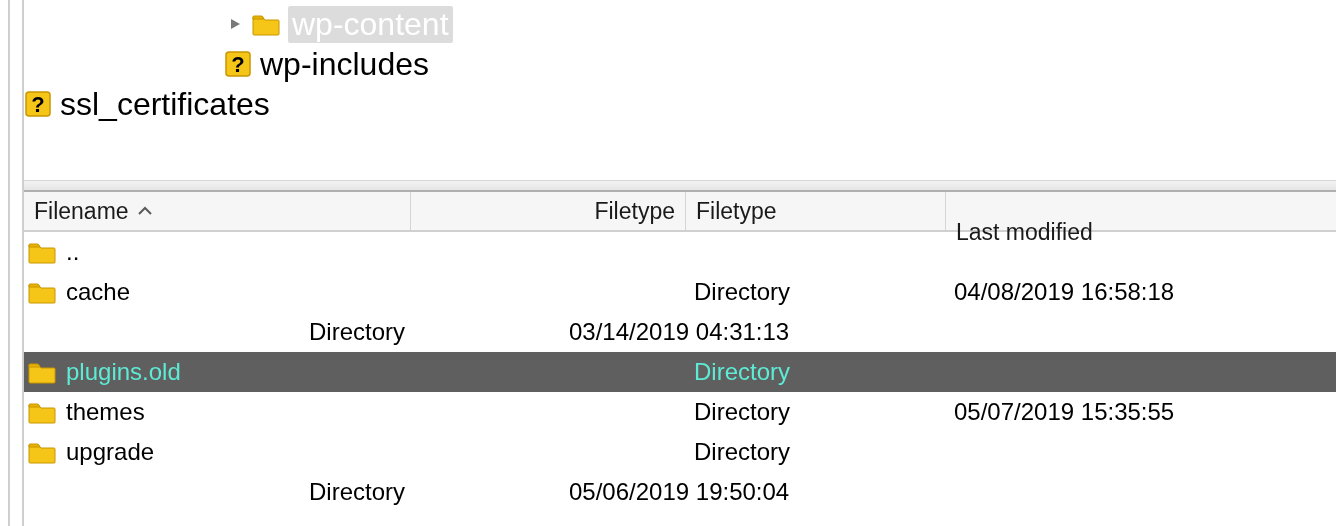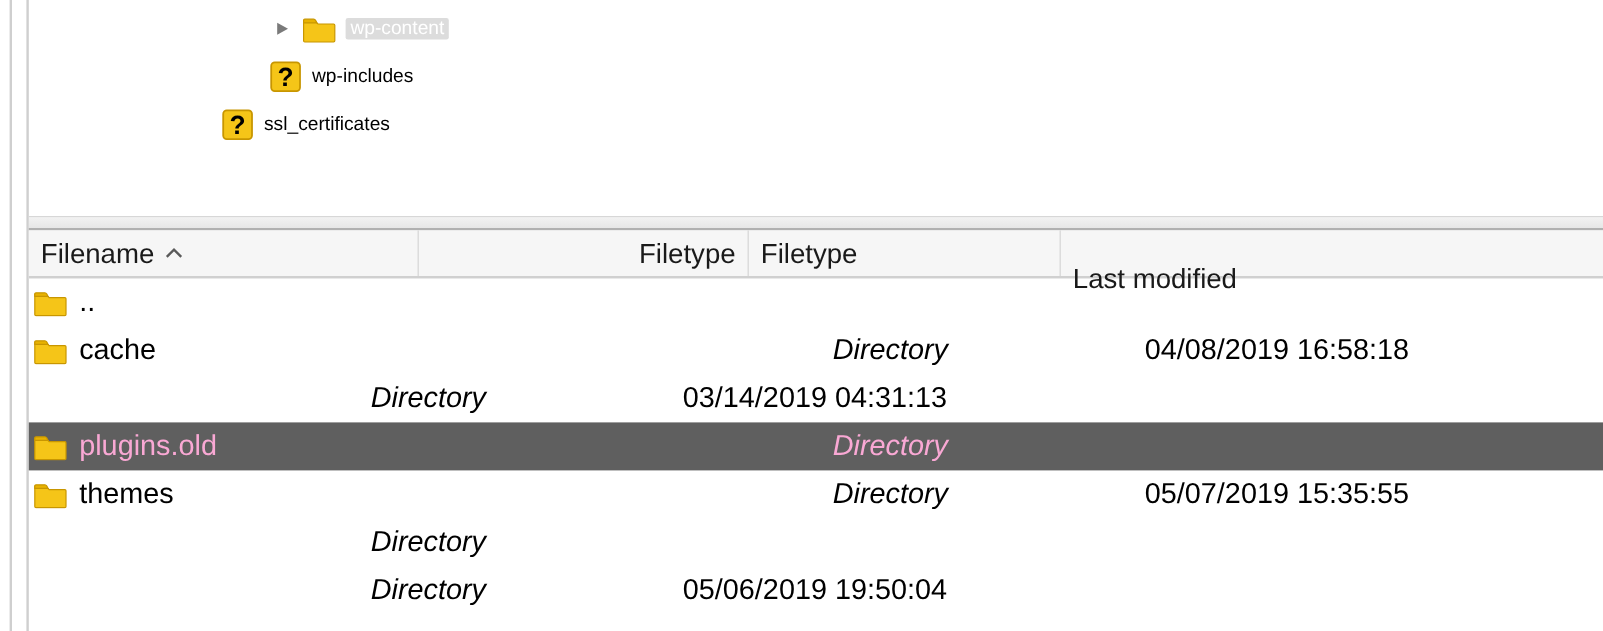--- a/index.html
+++ b/index.html
@@ -31,23 +31,23 @@
     height: 192px;
     padding-top: 4px;
     overflow: hidden;
     border-bottom: 2px solid #b0b0b0;
     position: relative;
   }
   .tree-row {
     display: flex;
     align-items: center;
     height: 40px;
-    font-size: 16px;
-  }
-  .tree-indent-1 { padding-left: 160px; }
+    font-size: 32px;
+  }
+  .tree-indent-1 { }
   .tree-indent-2 { padding-left: 200px; }
   .disclosure {
     width: 22px; height: 22px;
     flex: 0 0 22px;
     display: inline-flex; align-items: center; justify-content: center;
     color: #7a7a7a;
     margin-right: 6px;
   }
   .disclosure svg { width: 14px; height: 14px; }
   .folder-icon {
@@ -94,42 +94,42 @@
     padding:0 10px;
     border-right:1px solid #d5d5d5;
     position:relative;
     white-space:nowrap;
   }
   .hcol:last-child{border-right:0;margin-top:40px;}
   .hcol .resize{
     position:absolute; right:-3px; top:6px; bottom:6px; width:6px;
     cursor:col-resize;
   }
-  .col-name{ width:325px;text-align:center; }
+  .col-name{ width:387px;text-align:center; }
   .col-size{ width:275px; justify-content:flex-end; }
   .col-type{ width:260px; }
   .col-mod { flex:1; }
   .sort-caret{
     margin-left:8px; display:inline-flex;
   }
   .sort-caret svg{width:16px;height:12px;}
 
   .list-body{}
   .row{
     display:flex; align-items:center;
     height:40px;
     font-size:24px;
   }
   .row.selected{
     background:#5f5f5f;
-    color:#f9a8d4;
+    color:#5eead4;
   }
   .cell-name{ width:385px; display:flex; align-items:center; padding-left:4px;}
   .cell-size{ width:275px; text-align:right; padding-right:10px;}
-  .cell-type{ width:260px; padding-left:10px;font-style:italic;}
+  .cell-type{ width:260px; padding-left:10px;}
   .cell-mod { flex:1; padding-left:10px;}
   .cell-name .folder-icon{ margin-right:10px; }
 </style>
 </head>
 <body>
 
 <div class="ftp-outer">
 <div class="ftp-outer2">
 
   <div class="tree-pane">
@@ -242,20 +242,28 @@
                   <use href="#sym-folder"></use>
                 </svg>
               </span>
               <span>themes</span>
             </div>
             <div class="cell-size"></div>
             <div class="cell-type">Directory</div>
             <div class="cell-mod">05/07/2019 15:35:55</div>
           </div>
           <div class="row">
+            <div class="cell-name">
+              <span class="folder-icon">
+                <svg>
+                  <use href="#sym-folder"></use>
+                </svg>
+              </span>
+              <span>upgrade</span>
+            </div>
             <div class="cell-size"></div>
             <div class="cell-type">Directory</div>
           </div>
           <div class="row">
             <div class="cell-size"></div>
             <div class="cell-type">Directory</div>
             <div class="cell-mod">05/06/2019 19:50:04</div>
           </div>
         </div>
   </div>

